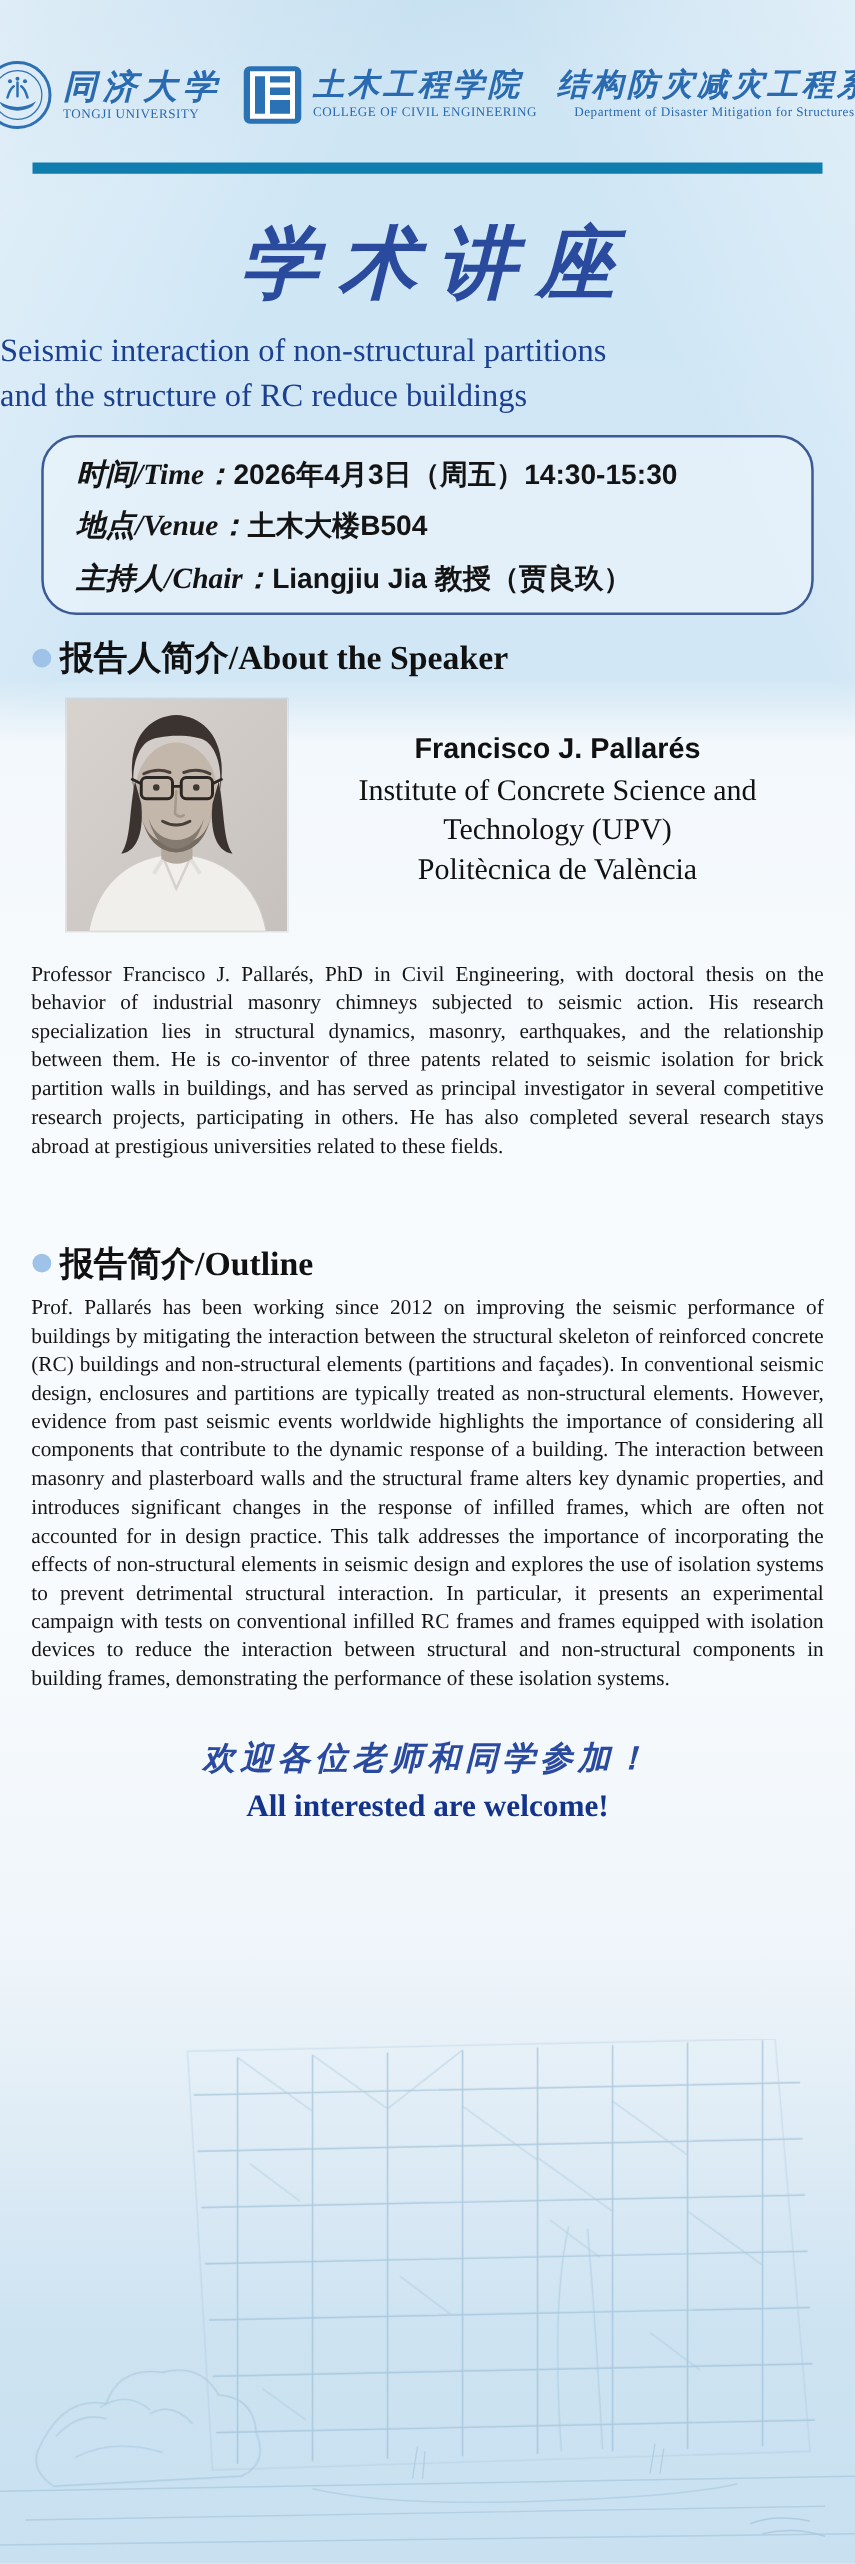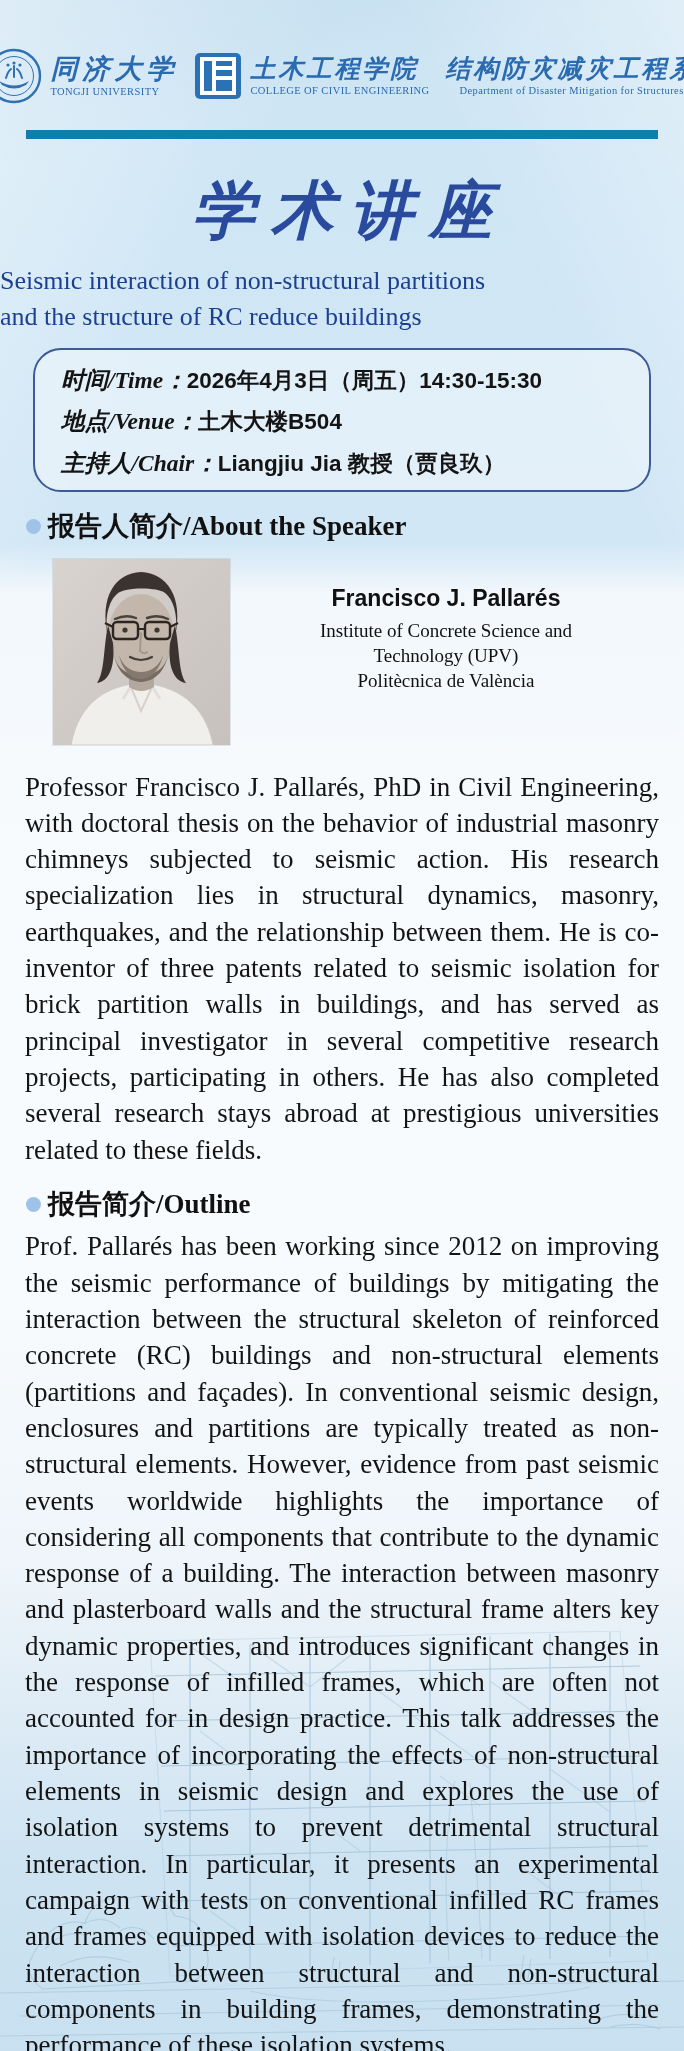--- a/index.html
+++ b/index.html
@@ -55,28 +55,28 @@
   
   .section-heading{ display:flex; align-items:center; gap:7px; margin:18px 0 0 26px; }
   .bullet{ width:15px; height:15px; border-radius:50%; background:#9fc3e8; flex:0 0 auto; }
   .heading-text{ font-size:27px; font-weight:bold; color:#111; line-height:1.2; }
 
   
   .speaker-block{ display:flex; margin:16px 28px 0 53px; }
   .speaker-photo{ width:177px; height:186px; flex:0 0 auto; box-shadow:0 0 0 1px rgba(0,0,0,.08); }
   .speaker-meta{ flex:1; text-align:center; padding:26px 4px 0 10px; color:#111; }
   .speaker-name{ font-family:"Liberation Sans",sans-serif; font-weight:bold; font-size:23px; margin-bottom:6px; }
-  .aff-line{ font-size:19px; line-height:1.33; }
+  .aff-line{ font-size:24px; line-height:1.33; }
 
   .para{
     margin:24px 25px 0 25px; text-align:justify; color:#141414;
-    font-size:27px; line-height:1.345;
+    font-size:17px; line-height:1.345;
   }
   .para.outline{ margin-top:8px; }
-  .outline-heading{ margin-top:20px; }
+  .outline-heading{ margin-top:66px; }
 
   
   .footer{ text-align:center; margin-top:34px; position:relative; z-index:2; }
   .footer-zh{ font-weight:bold; font-style:italic; font-size:26px; color:#2a4aa0; letter-spacing:4px; }
   .footer-en{ font-weight:bold; font-size:25px; color:#14348c; margin-top:8px; }
 
   .sketch{ position:absolute; left:0; bottom:0; width:684px; height:420px; z-index:1; pointer-events:none; }
 </style>
 </head>
 <body>

